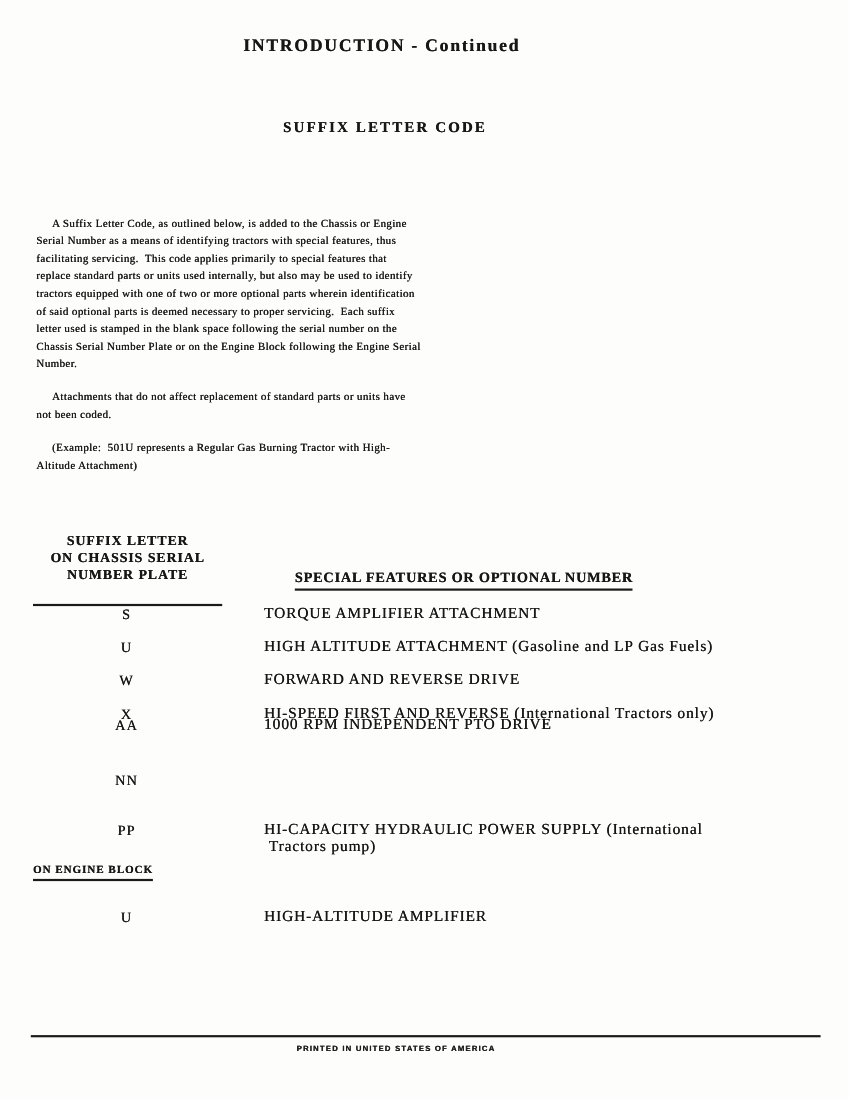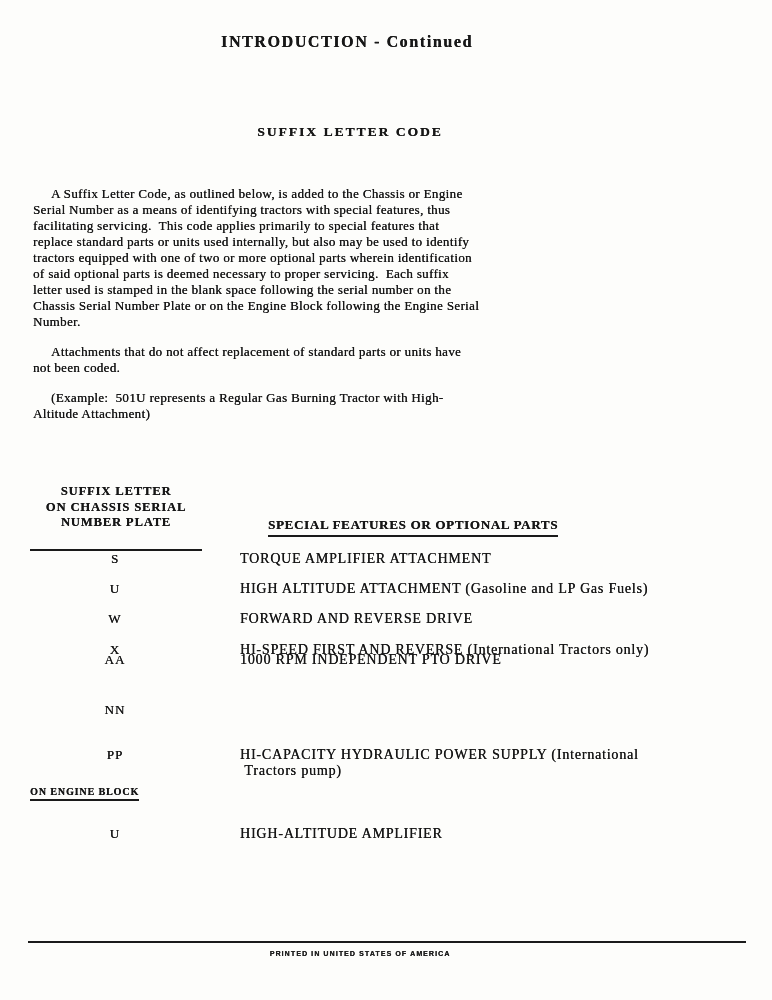--- a/index.html
+++ b/index.html
@@ -11,27 +11,28 @@
     font-family:"Liberation Serif", serif;
     color:#171717;
     overflow:hidden;
     text-shadow:0.25px 0 0 currentColor;
   }
   .doc-header{
     position:absolute;top:33px;left:347px;transform:translateX(-50%);
     font-size:16px;font-weight:bold;letter-spacing:1.6px;white-space:nowrap;
   }
   .section-title{
-    position:absolute;top:124px;left:350px;transform:translateX(-50%);
+    position:absolute;top:108px;left:350px;transform:translateX(-50%);
     font-size:13.5px;font-weight:bold;letter-spacing:2px;white-space:nowrap;
   }
   .para{
     position:absolute;left:33px;width:660px;
-    font-size:13px;line-height:16px;letter-spacing:0.35px;
+    font-size:10px;line-height:16px;letter-spacing:0.35px;
     white-space:pre-wrap;
+    margin-top:10px;
   }
   .para-intro{top:186px;}
   .para-attach{top:344px;}
   .para-example{top:390px;}
 
   .tbl-left-header{
     position:absolute;left:30px;top:484px;width:172px;
     text-align:center;
     font-size:12.5px;line-height:15.5px;font-weight:bold;letter-spacing:0.9px;
     white-space:pre-line;
@@ -102,21 +103,21 @@
   <div class="para para-attach">     Attachments that do not affect replacement of standard parts or units have
 not been coded.</div>
 
   <div class="para para-example">     (Example:  501U represents a Regular Gas Burning Tractor with High-
 Altitude Attachment)</div>
 
   <div class="tbl-left-header">SUFFIX LETTER
 ON CHASSIS SERIAL
 NUMBER PLATE</div>
 
-  <div class="tbl-right-header">SPECIAL FEATURES OR OPTIONAL PARTS</div>
+  <div class="tbl-right-header">SPECIAL FEATURES OR OPTIONAL NUMBER</div>
 
   <div class="tbl-row row-s">
     <span class="letter">S</span>
     <span class="desc">TORQUE AMPLIFIER ATTACHMENT</span>
   </div>
 
   <div class="tbl-row row-u">
     <span class="letter">U</span>
     <span class="desc">HIGH ALTITUDE ATTACHMENT (Gasoline and LP Gas Fuels)</span>
   </div>

